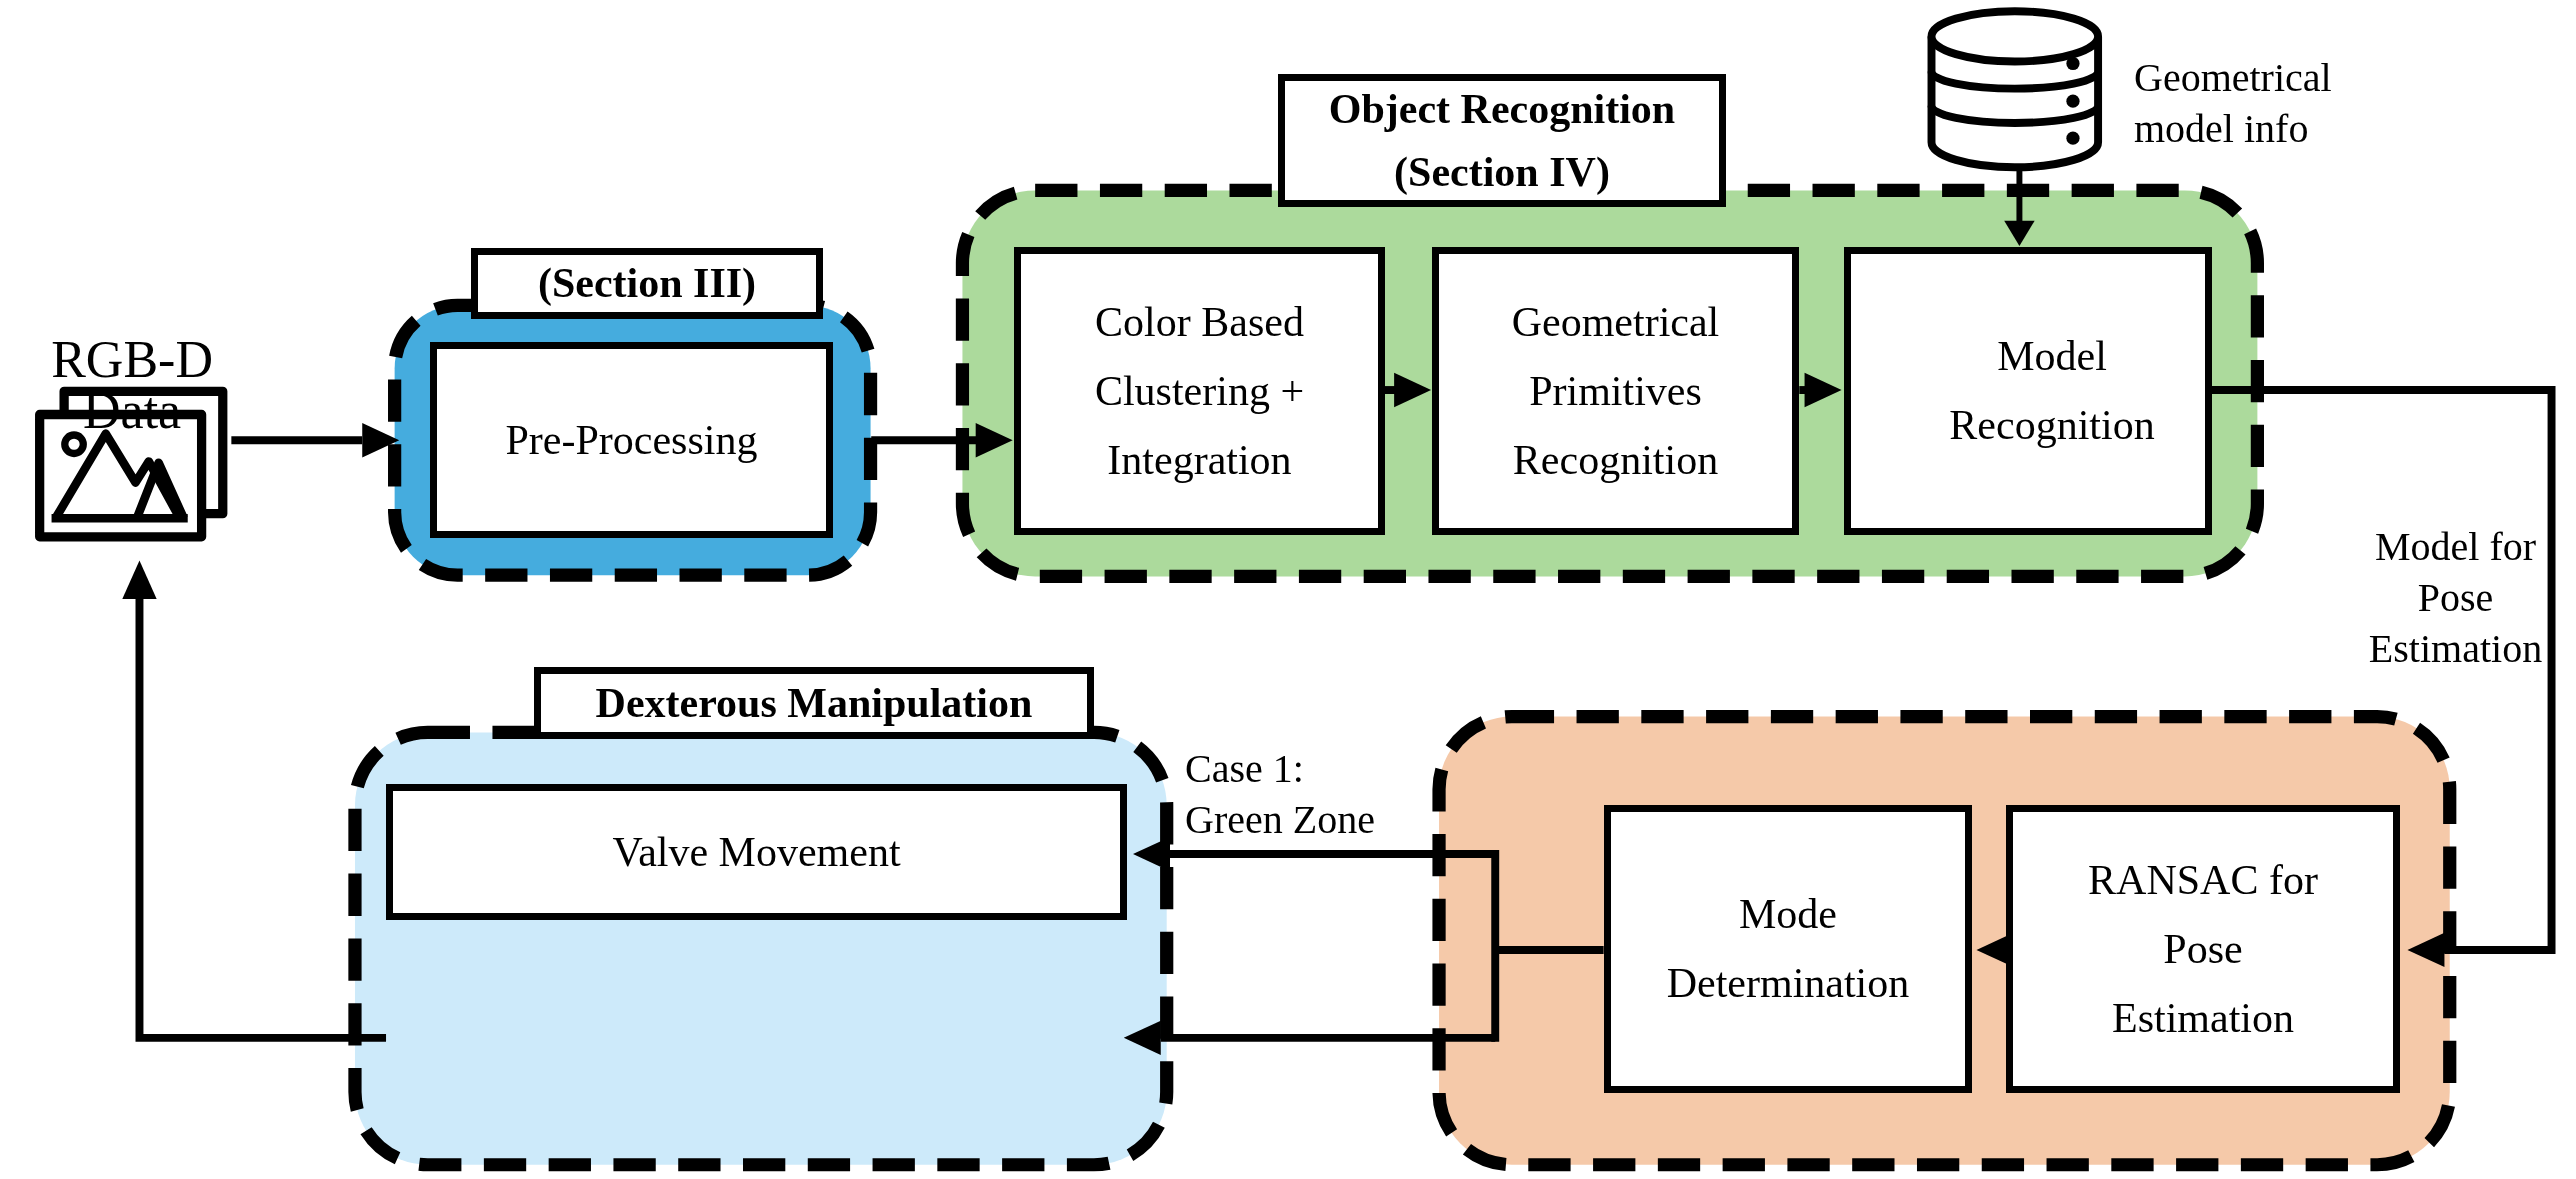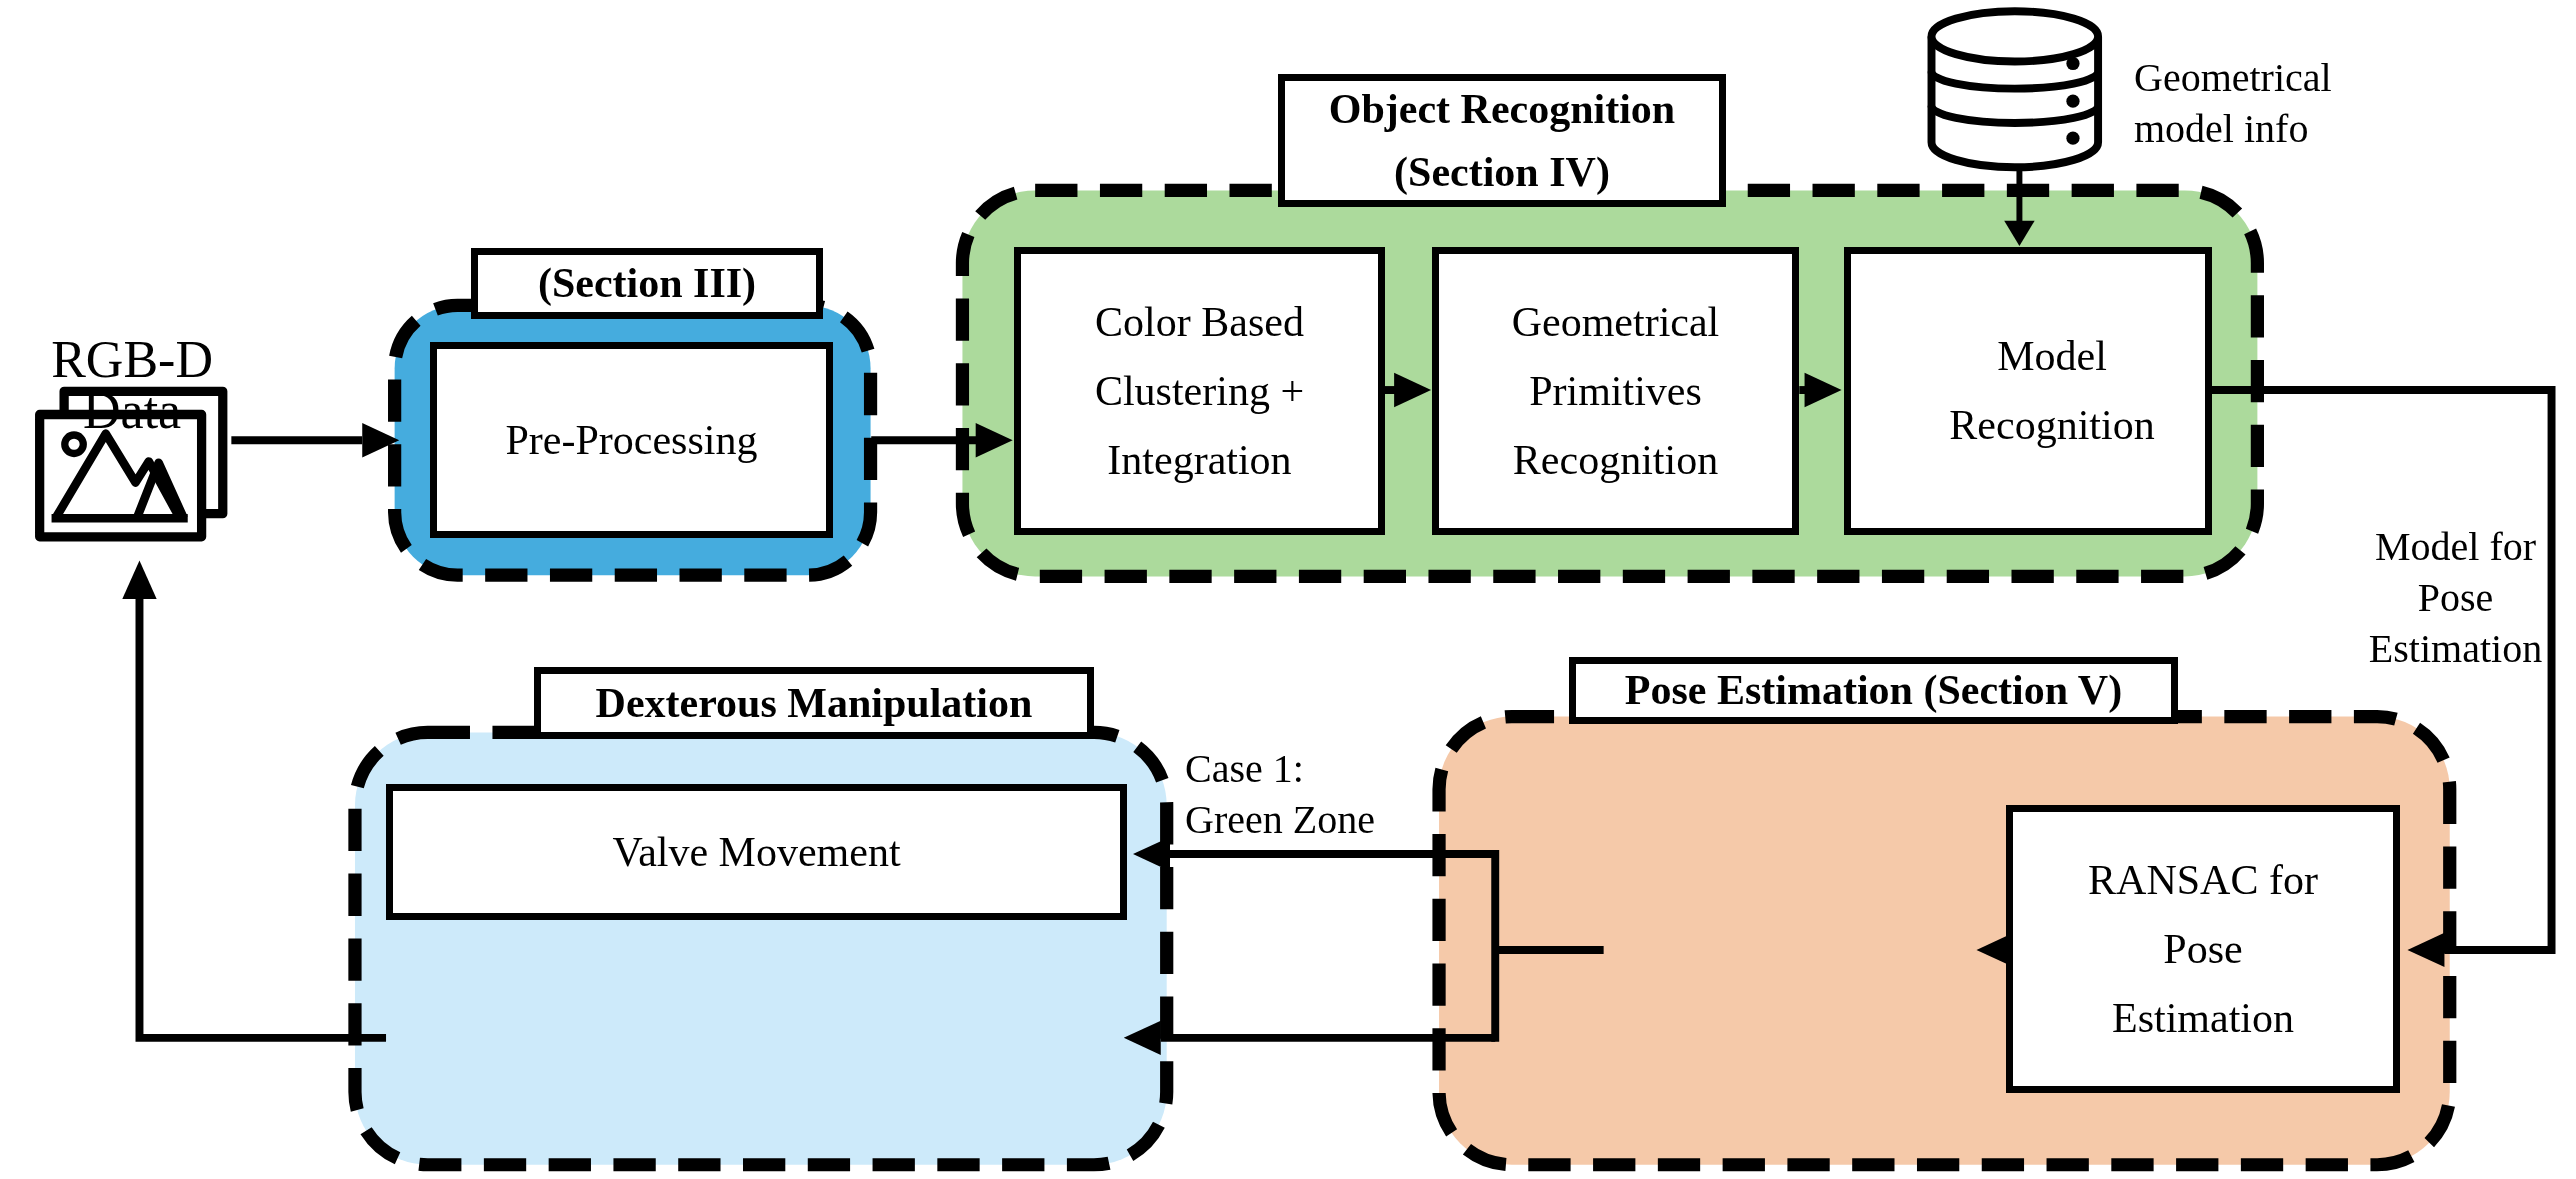--- a/index.html
+++ b/index.html
@@ -79,30 +79,31 @@
 
   <div class="abs proc" style="left:1014px;top:247px;width:371px;height:288px;">Color Based
 Clustering +
 Integration</div>
   <div class="abs proc" style="left:1432px;top:247px;width:367px;height:288px;">Geometrical
 Primitives
 Recognition</div>
   <div class="abs proc" style="left:1844px;top:247px;width:368px;height:288px;padding-left:48px;">Model
 Recognition</div>
 
+  <div class="abs proc" style="left:1604px;top:805px;width:368px;height:288px;">Mode
+Determination</div>
   <div class="abs proc" style="left:2006px;top:805px;width:394px;height:288px;">RANSAC for
 Pose
 Estimation</div>
 
   <div class="abs proc" style="left:386px;top:784px;width:741px;height:136px;">Valve Movement</div>
 
   <div class="abs titlebox" style="left:471px;top:248px;width:352px;height:71px;">(Section III)</div>
   <div class="abs titlebox" style="left:1278px;top:74px;width:448px;height:133px;">Object Recognition
 (Section IV)</div>
-  <div class="abs titlebox" style="left:1569px;top:657px;width:609px;height:67px;">Pose Estimation (Section V)</div>
   <div class="abs titlebox" style="left:534px;top:667px;width:560px;height:72px;">Dexterous Manipulation</div>
 
   <div class="abs ann center" style="left:6.6px;top:334px;width:251px;font-size:52px;">RGB-D Data</div>
   <div class="abs ann left" style="left:2134px;top:52px;width:284px;">Geometrical
 model info</div>
   <div class="abs ann center" style="left:2353px;top:521px;width:205px;">Model for
 Pose
 Estimation</div>
   <div class="abs ann left" style="left:1185px;top:743px;width:284px;">Case 1:
 Green Zone</div>

